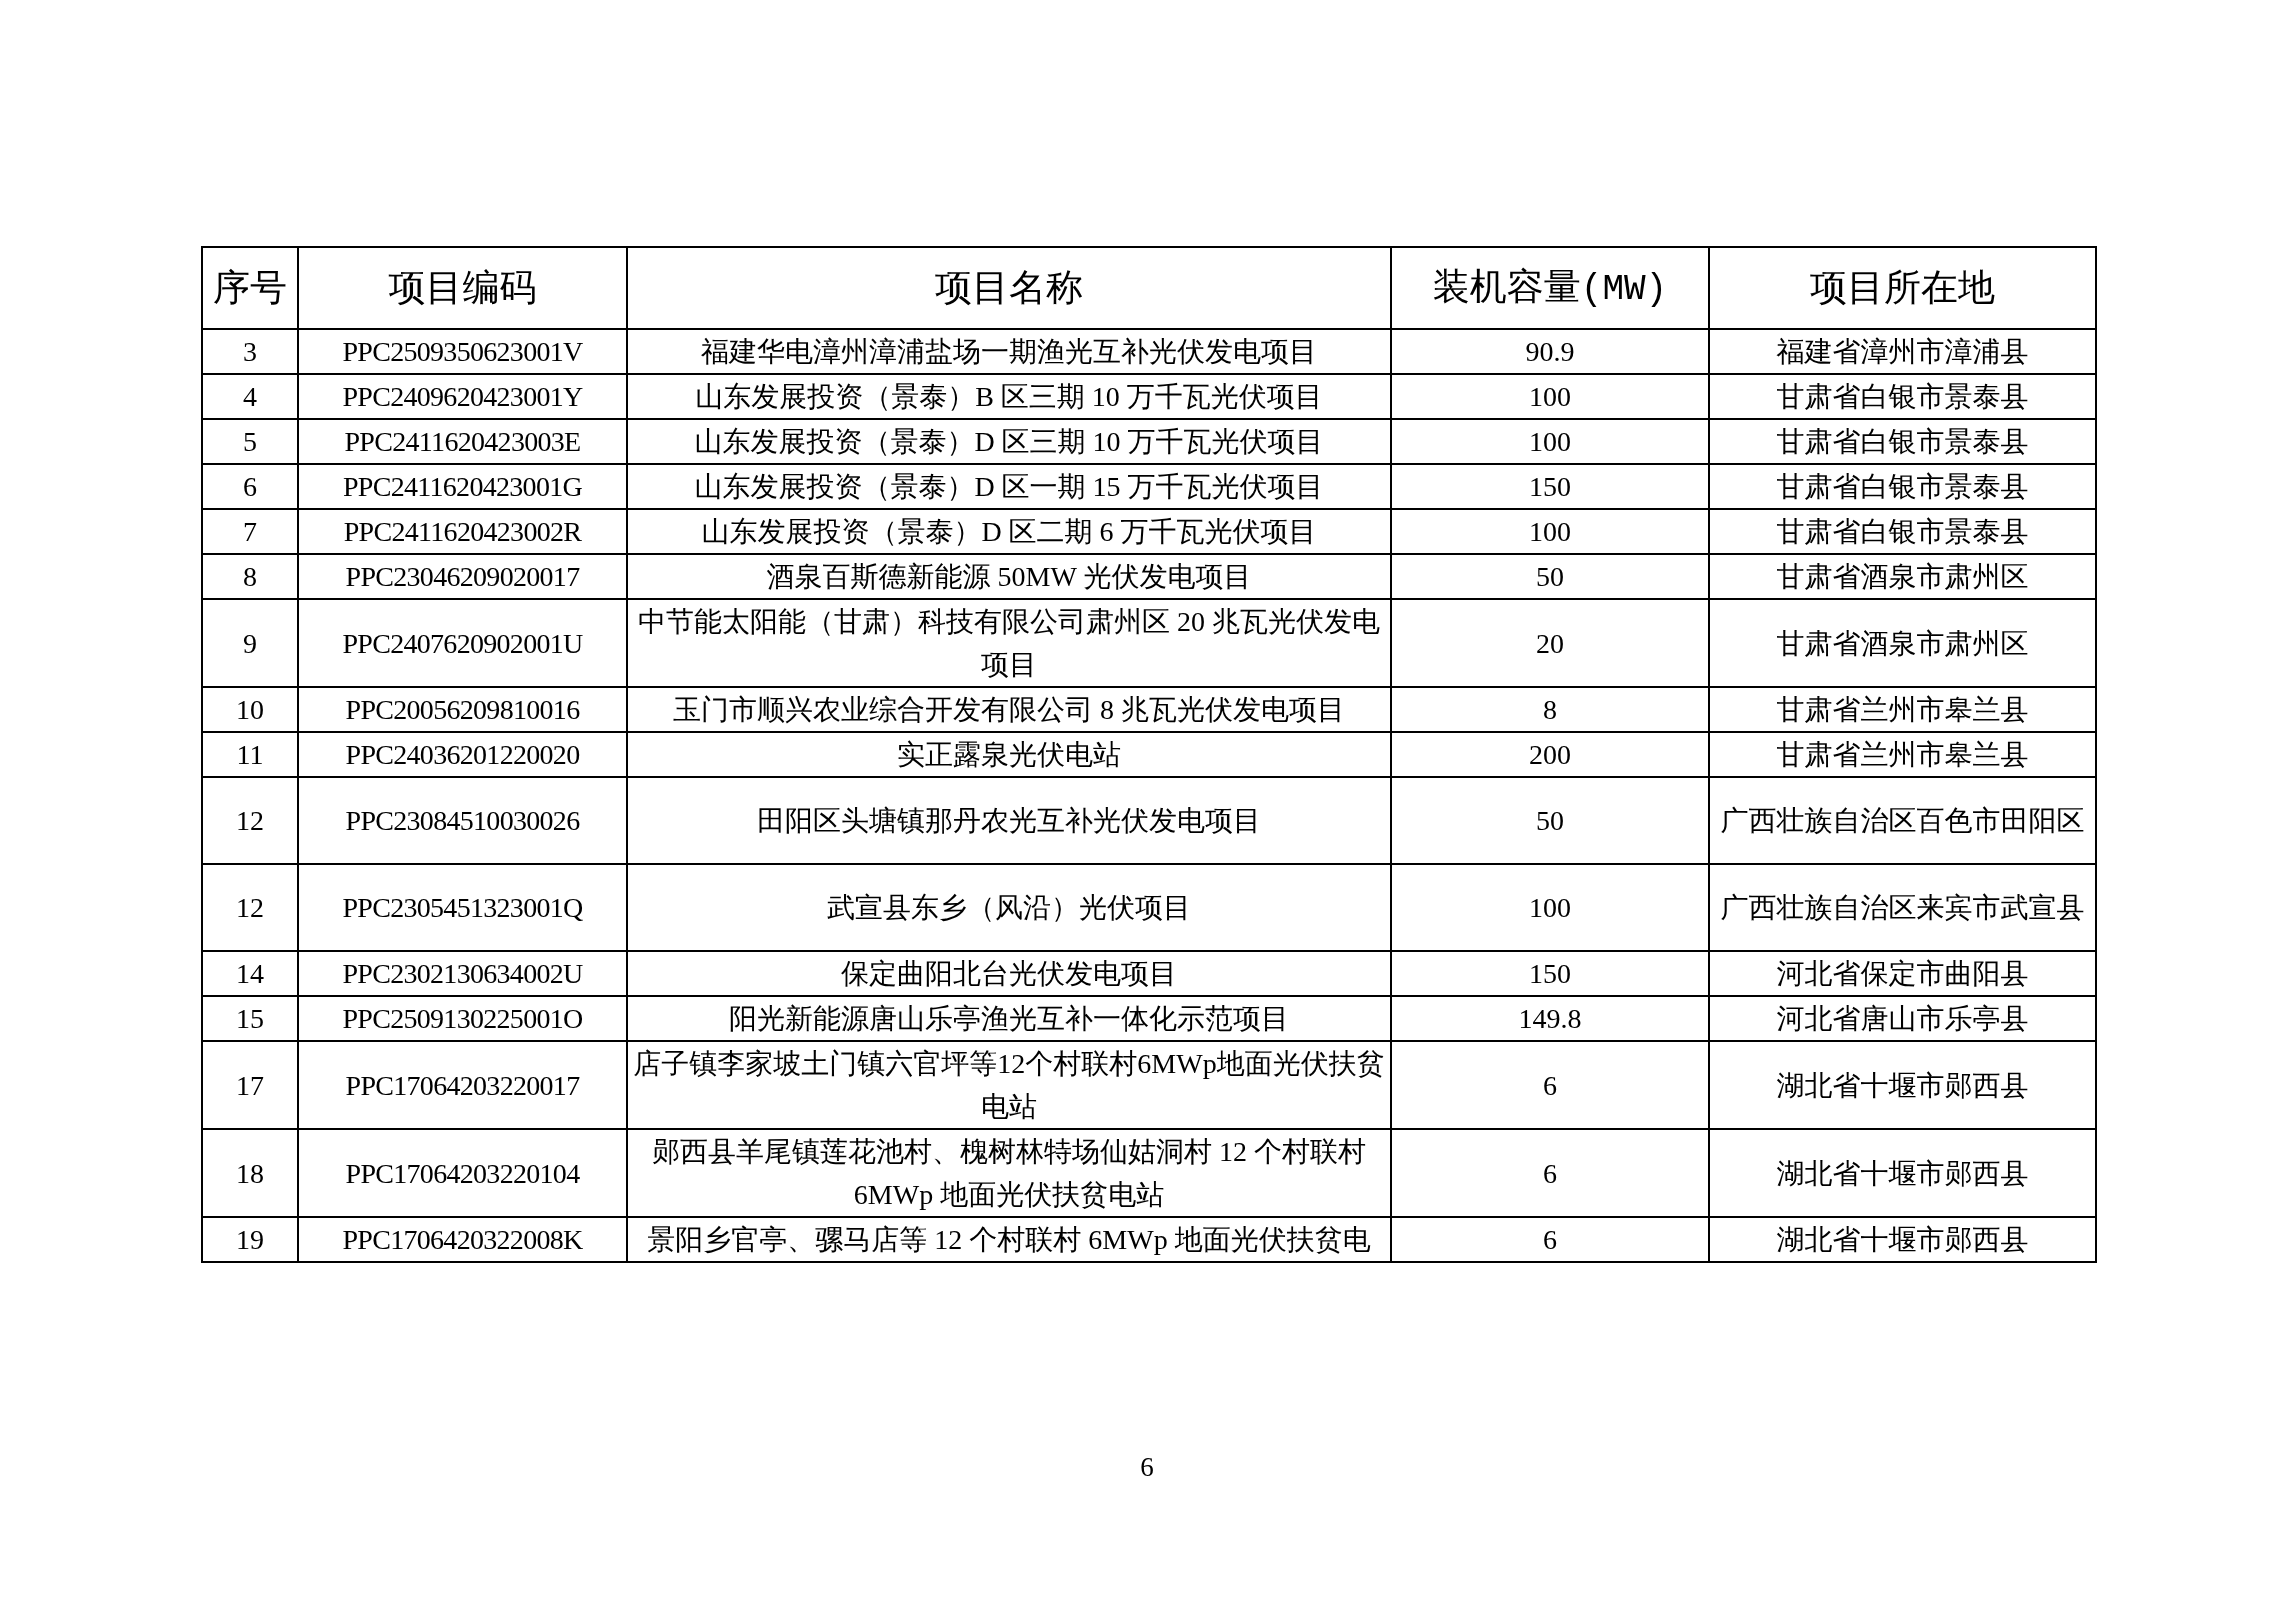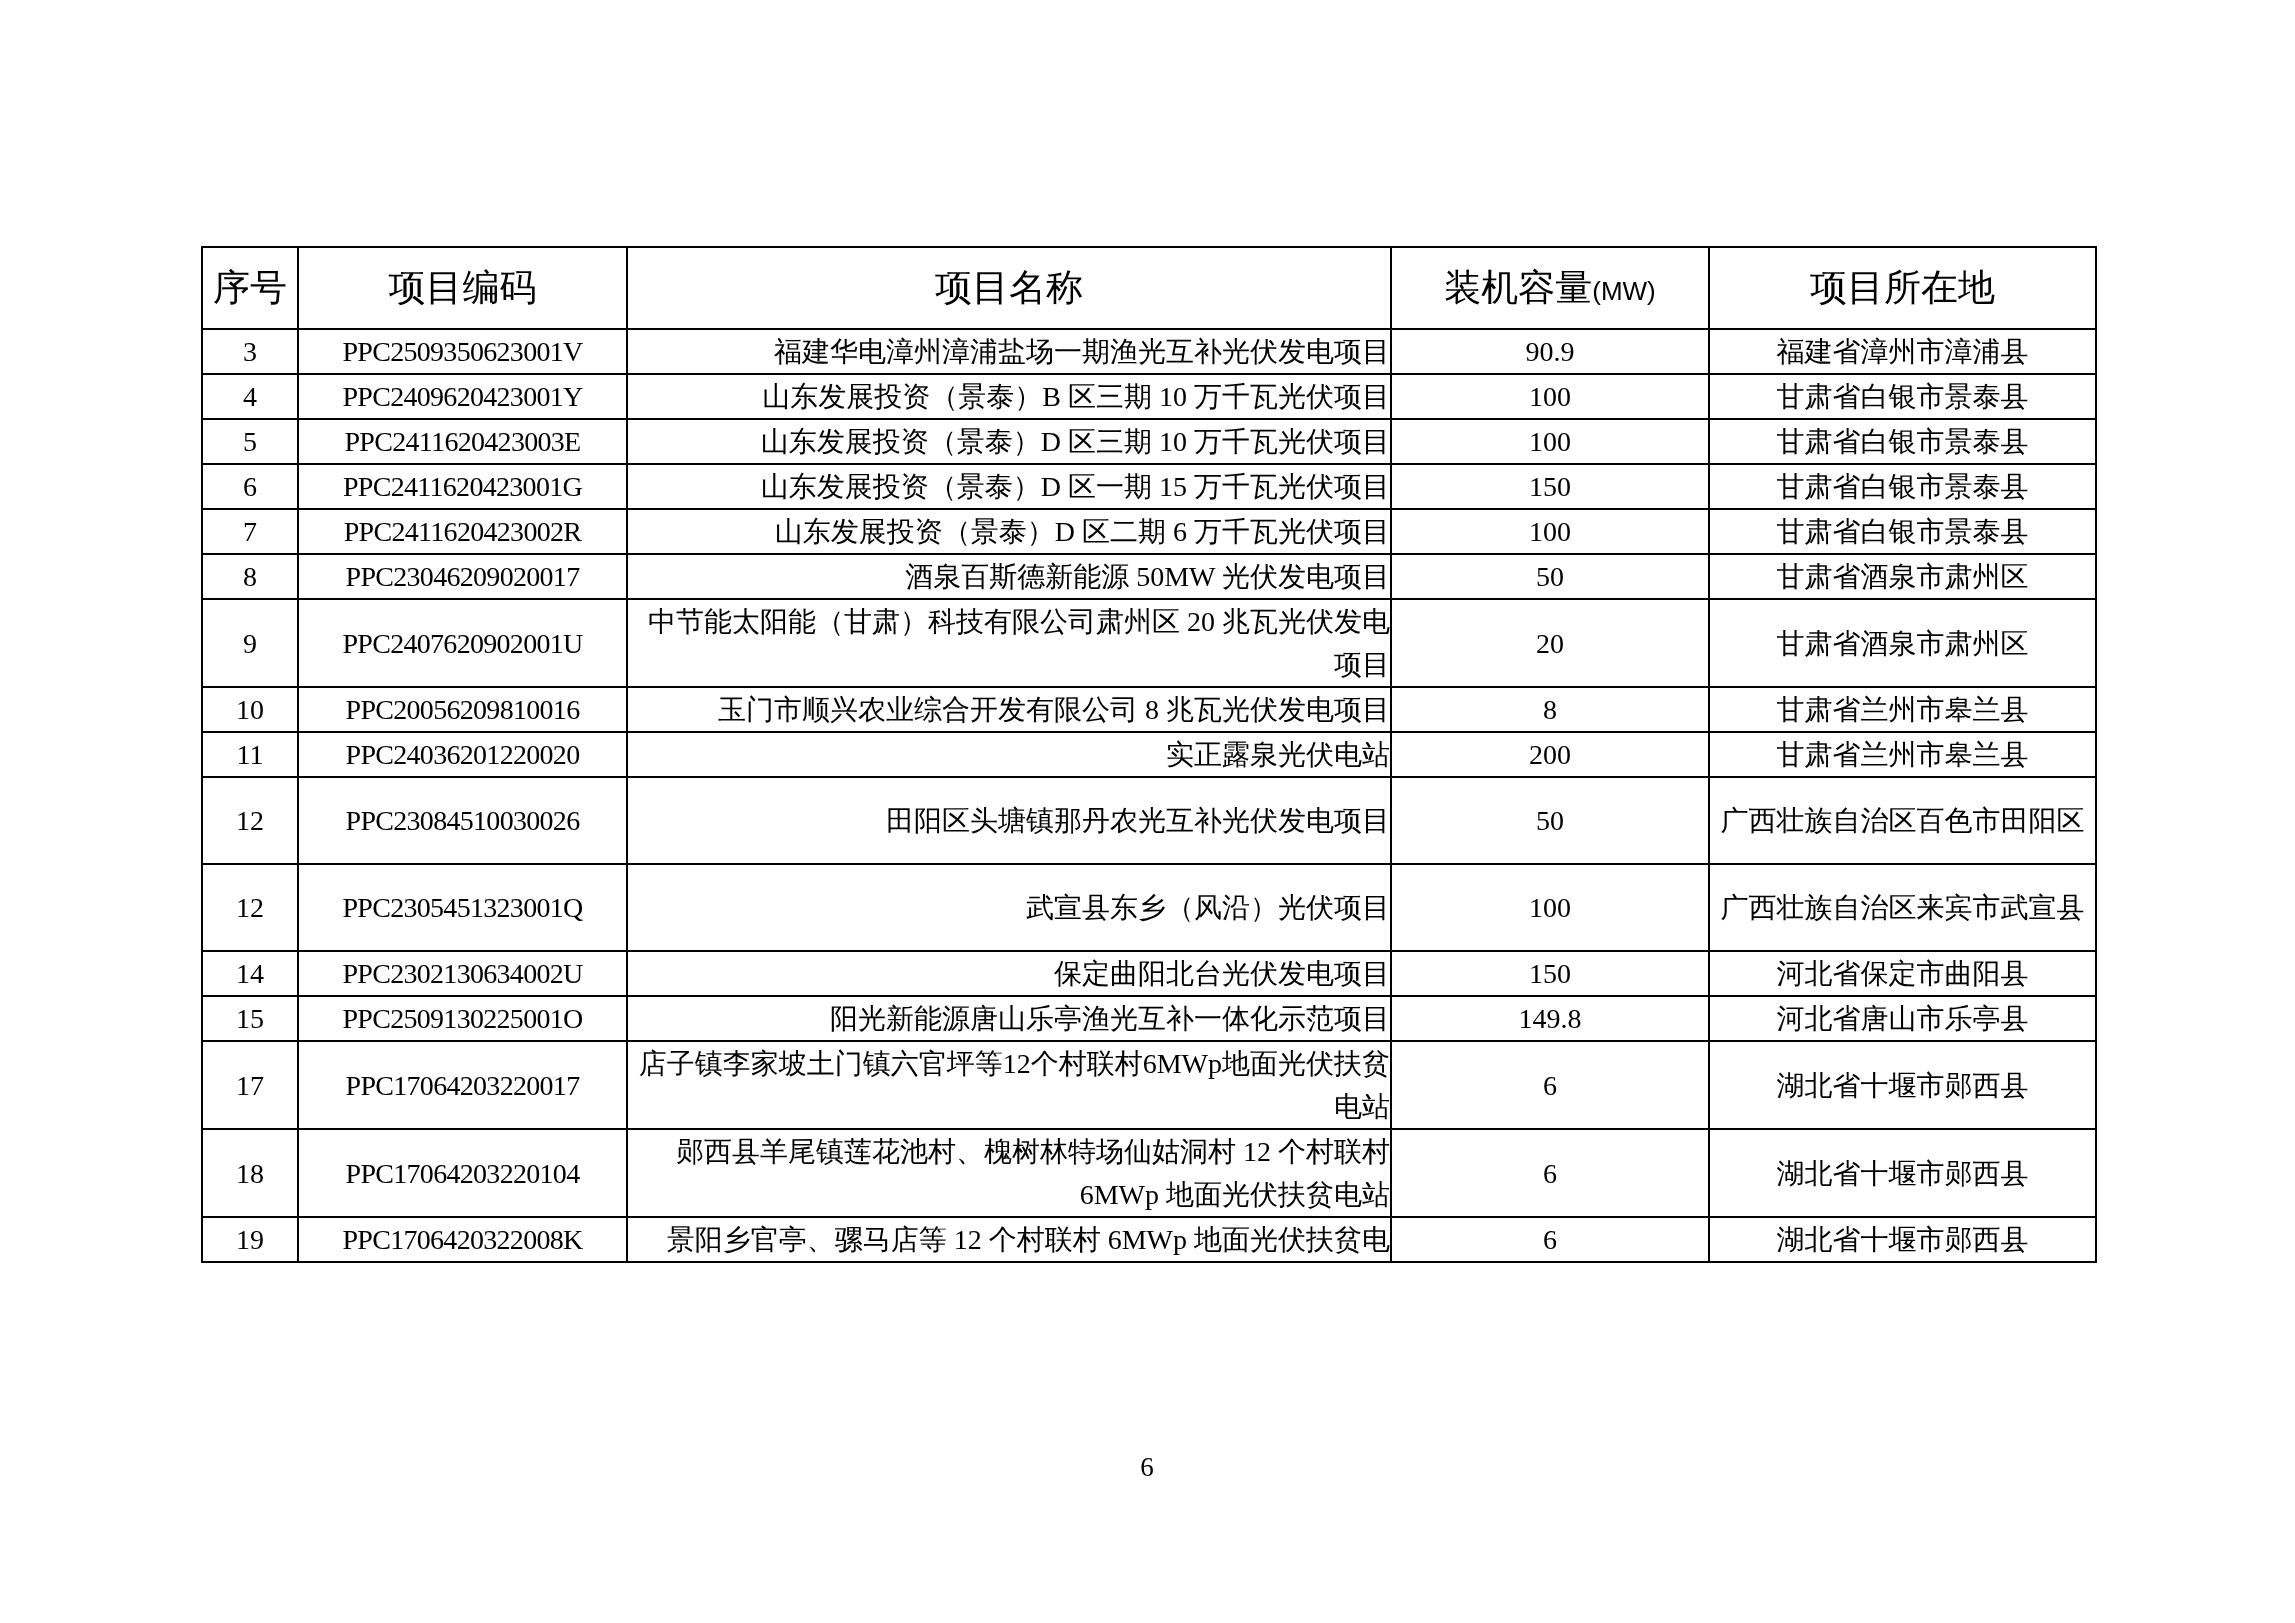--- a/index.html
+++ b/index.html
@@ -13,26 +13,26 @@
   }
   table.projects td, table.projects th {
     border: 2px solid #000; padding: 0; vertical-align: middle;
   }
   table.projects th {
     height: 80px;
     font-family: "DejaVu Sans", "Liberation Sans", sans-serif;
     font-weight: normal; font-size: 37px; text-align: center; line-height: 1.1;
   }
   table.projects th.h-cap { font-family: "DejaVu Sans", sans-serif; }
-  table.projects th.h-cap .mw { font-family: Liberation Sans, sans-serif; font-size: 26px; }
+  table.projects th.h-cap .mw { font-family: Liberation Mono, monospace; font-size: 36px; }
   table.projects td {
     font-size: 28px; line-height: 43px;
   }
   td.c-no, td.c-code, td.c-cap, td.c-loc { text-align: center; }
-  td.c-name { text-align: right; padding-left: 4.1px; padding-right: 1.4px; }
+  td.c-name { text-align: center; padding-left: 4.1px; padding-right: 1.4px; }
   td.c-loc { padding: 0 6.8px; }
   tr.r1 td { height: 42px; }
   tr.r2 td { height: 85px; }
   .code { letter-spacing: -0.7px; }
   .page-number {
     position: absolute; left: 1130px; top: 1452px; width: 34px; text-align: center;
     font-family: "Liberation Serif", serif; font-size: 27px; color: #000;
   }
 </style>
 </head>

